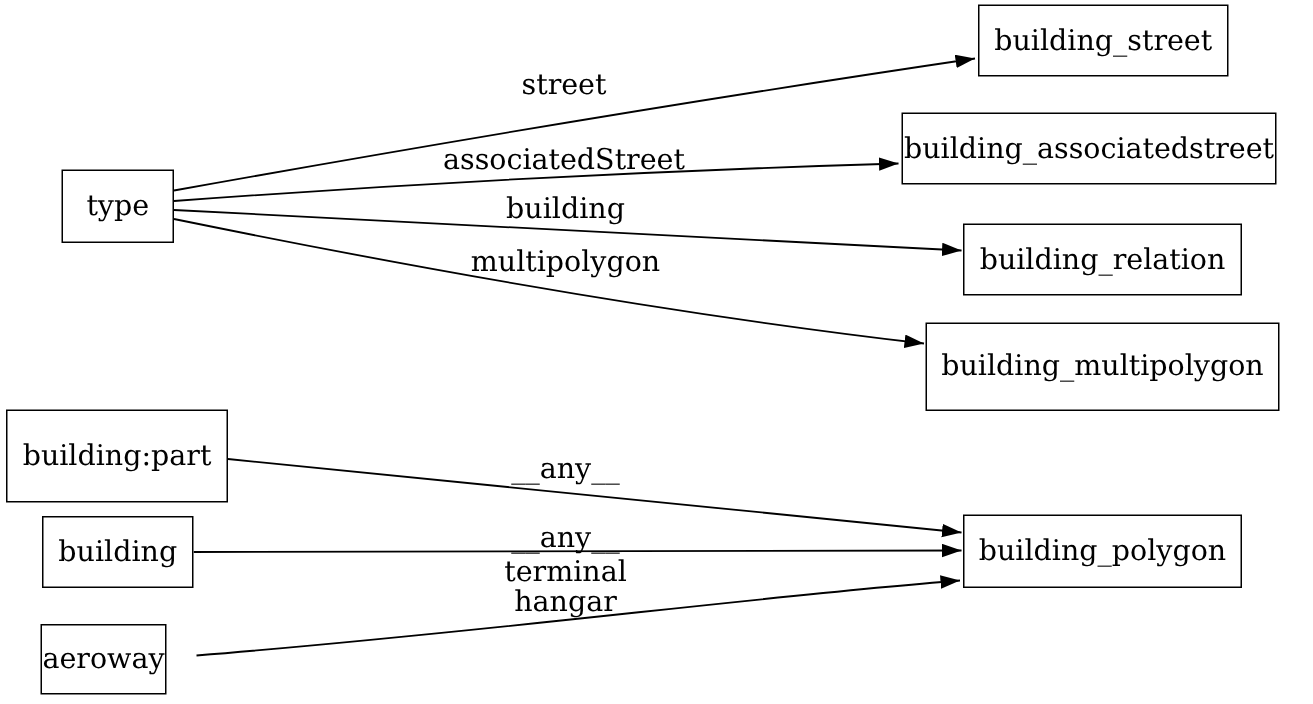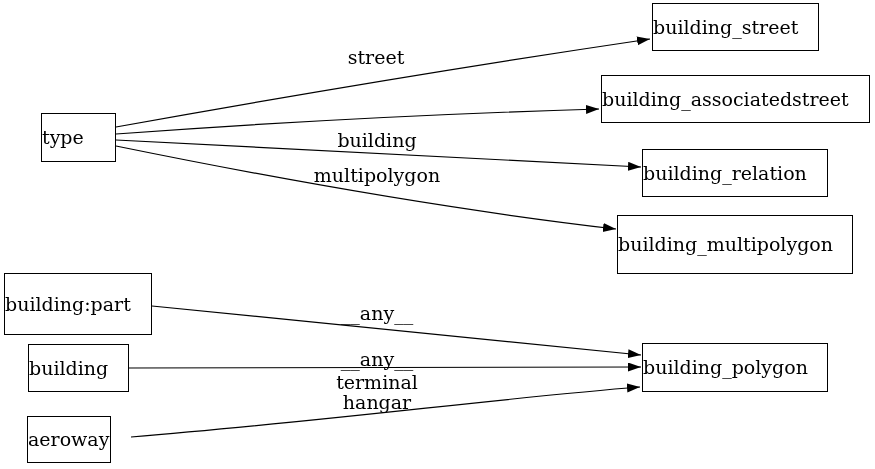--- a/index.html
+++ b/index.html
@@ -28,20 +28,21 @@
     stroke: #000000;
     stroke-width: 1.2;
   }
   .node {
     position: absolute;
     box-sizing: border-box;
     border: 1.5px solid #000000;
     background: #ffffff;
     display: flex;
     align-items: center;
+    justify-content: center;
     font-size: 19px;
     white-space: nowrap;
     line-height: 1;
   }
   .edge-label {
     position: absolute;
     transform: translate(-50%, -50%);
     font-size: 19px;
     white-space: nowrap;
     line-height: 1;
@@ -68,21 +69,21 @@
   </svg>
 
   <div class="node" style="left:41px; top:113px; width:75px; height:49px;">
     <span>type</span>
   </div>
 
   <div class="node" style="left:652px; top:3px; width:167px; height:48px;">
     <span>building_street</span>
   </div>
 
-  <div class="node" style="left:601px; top:75px; width:269px; height:48px;">
+  <div class="node" style="left:601px; top:75px; width:250px; height:48px;">
     <span>building_associatedstreet</span>
   </div>
 
   <div class="node" style="left:642px; top:149px; width:186px; height:48px;">
     <span>building_relation</span>
   </div>
 
   <div class="node" style="left:617px; top:215px; width:236px; height:59px;">
     <span>building_multipolygon</span>
   </div>
@@ -98,20 +99,21 @@
   <div class="node" style="left:27px; top:416px; width:84px; height:47px;">
     <span>aeroway</span>
   </div>
 
   <div class="node" style="left:642px; top:343px; width:186px; height:49px;">
     <span>building_polygon</span>
   </div>
 
   <div class="edge-label" style="left:376px; top:57px;">street</div>
 
+  <div class="edge-label" style="left:376px; top:107px;">associatedStreet</div>
 
   <div class="edge-label" style="left:377px; top:140px;">building</div>
 
   <div class="edge-label" style="left:377px; top:175px;">multipolygon</div>
 
   <div class="edge-label" style="left:377px; top:313px;">__any__</div>
 
   <div class="edge-label" style="left:377px; top:359px;">__any__</div>
 
   <div class="edge-label" style="left:377px; top:382px;">terminal</div>

